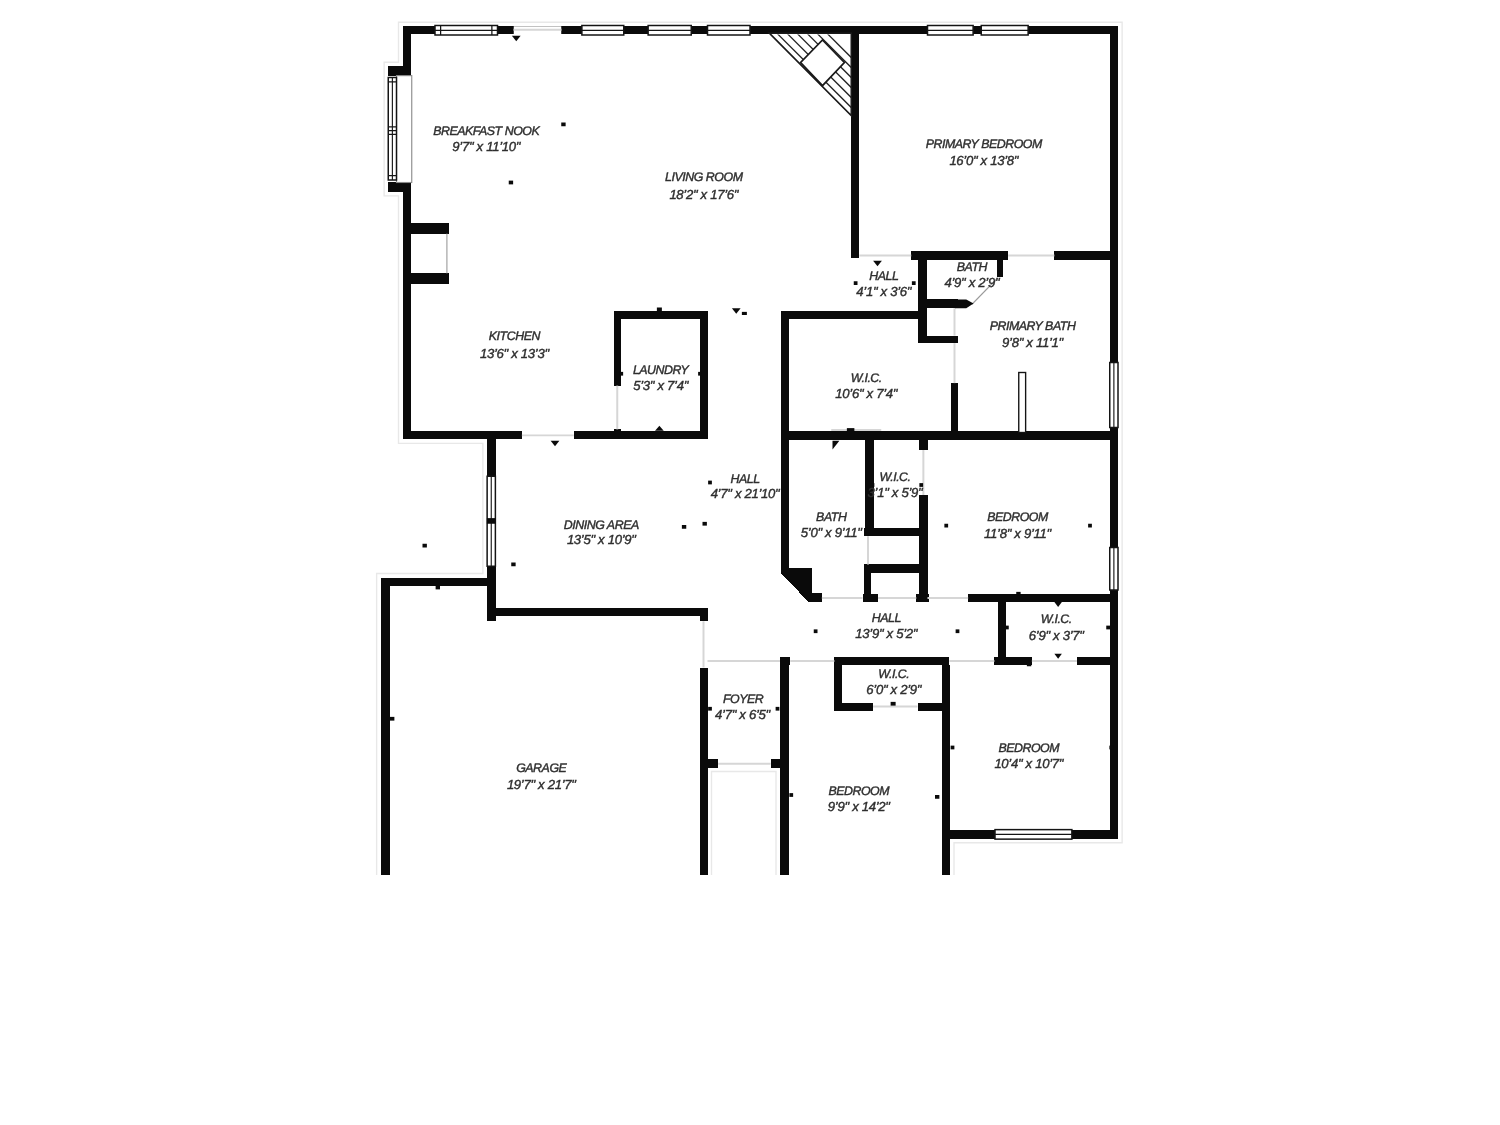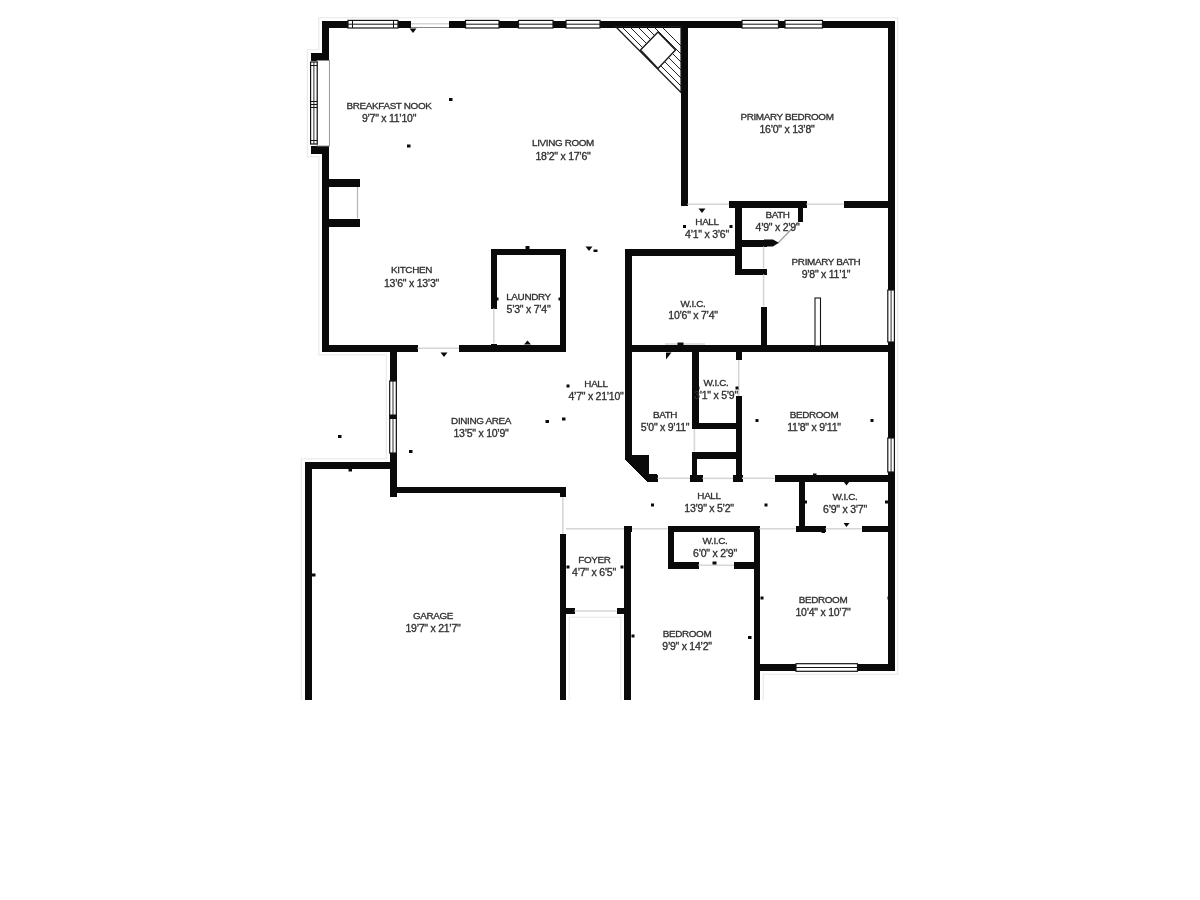--- a/index.html
+++ b/index.html
@@ -1,16 +1,16 @@
 <!DOCTYPE html>
 <html><head>
 <meta charset="utf-8">
 <style>
   html,body{margin:0;padding:0;background:#ffffff;}
-  .wrap{width:1200px;height:700px;position:relative;background:#ffffff;font-family:"Liberation Sans", sans-serif;}
+  .wrap{width:1200px;height:700px;position:relative;background:#ffffff;font-family:"Liberation Sans", sans-serif;font-style:italic;}
   text{font-family:"Liberation Sans", sans-serif;fill:#303030;letter-spacing:-0.2px;}
   .nm{font-size:9.9px;letter-spacing:-0.35px;stroke:#2e2e2e;stroke-width:0.32px;}
   .dm{font-size:10.5px;letter-spacing:-0.25px;stroke:#2e2e2e;stroke-width:0.32px;}
   .ft{font-size:6.8px;fill:#c3c3c3;letter-spacing:0.15px;}
 </style>
 </head>
 <body>
 <div class="wrap">
 <svg width="1200" height="900" viewBox="0 0 1200 900">
 

